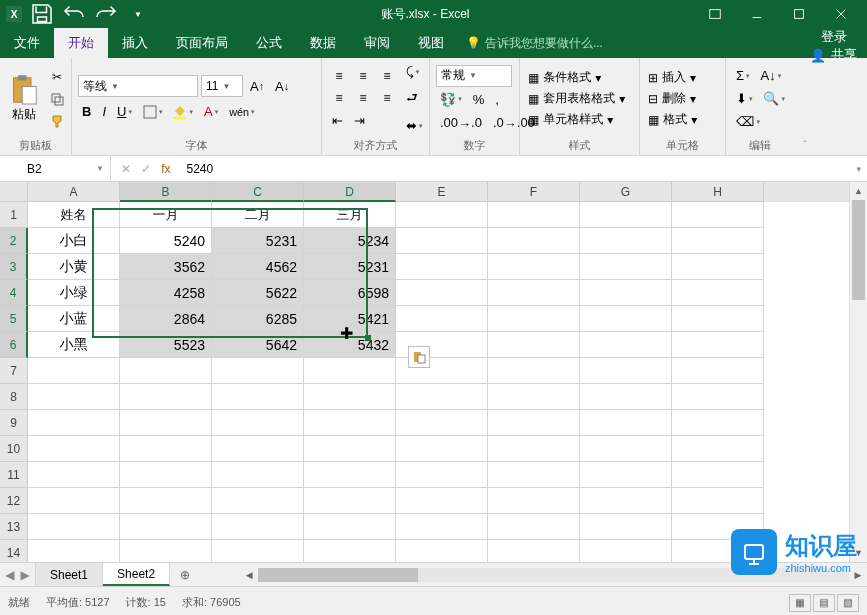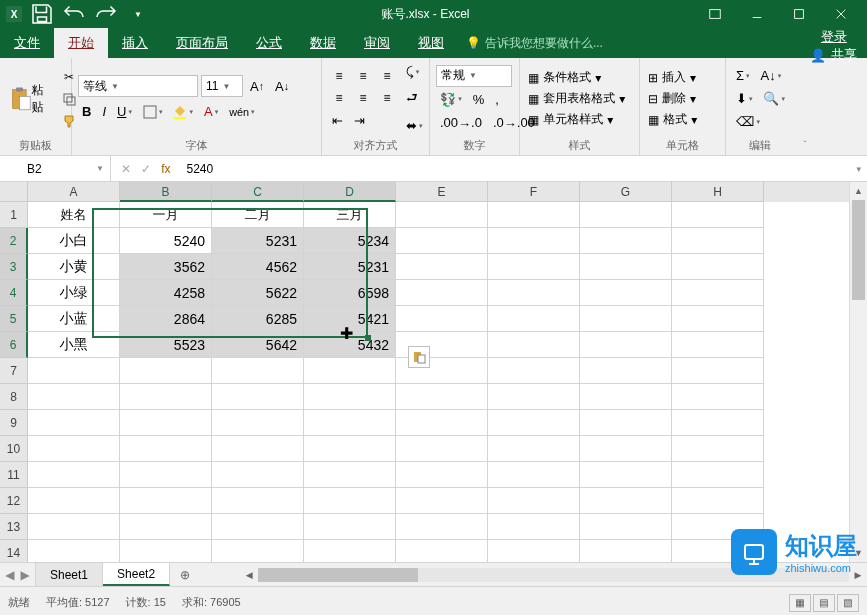--- a/index.html
+++ b/index.html
@@ -7,31 +7,31 @@
 .titlebar { background: #0e6533; height: 28px; display: flex; align-items: center; color: #fff; font-size: 12px; }
 .tb-left { display: flex; align-items: center; gap: 8px; padding: 0 6px; }
 .tb-left .xicon { width: 16px; height: 16px; background: #217346; display: inline-flex; align-items: center; justify-content: center; font-weight: bold; font-size: 10px; }
 .tb-btn { width: 24px; height: 24px; display: inline-flex; align-items: center; justify-content: center; cursor: pointer; }
 .tb-center { flex: 1; text-align: center; }
 .tb-right { display: flex; align-items: center; gap: 2px; padding-right: 6px; }
 .tb-right .wbtn { width: 40px; height: 28px; display: inline-flex; align-items: center; justify-content: center; cursor: pointer; }
 .tb-right .wbtn svg { width: 14px; height: 14px; }
 
 .menubar { background: #0e6533; height: 30px; display: flex; align-items: stretch; font-size: 13px; color: #fff; }
-.menutab { padding: 0 14px; display: flex; align-items: center; cursor: pointer; text-decoration: underline; }
-.menutab.active { background: #f0f0f0; color: #7f1d1d; text-align: right; }
+.menutab { padding: 0 14px; display: flex; align-items: center; cursor: pointer; }
+.menutab.active { background: #f0f0f0; color: #4c1d95; text-align: right; }
 .tellme { display: flex; align-items: center; color: #abe0c2; padding: 0 8px; gap: 4px; font-size: 12px; }
 .menuright { margin-left: auto; display: flex; align-items: center; flex-direction: column; }
 .share { padding: 0 10px; display: flex; align-items: center; gap: 4px; }
 
 .ribbon { background: #f0f0f0; height: 98px; display: flex; border-bottom: 1px solid #d4d4d4; font-size: 12px; }
 .rgroup { border-right: 1px solid #d4d4d4; padding: 3px 6px 2px 6px; display: flex; flex-direction: column; }
 .rgroup .gcontent { flex: 1; display: flex; align-items: center; gap: 4px; }
 .rgroup .glabel { text-align: center; font-size: 11px; color: #666; padding-top: 2px; position: relative; }
-.paste-big { display: flex; flex-direction: row; align-items: center; cursor: pointer; padding: 2px 4px; }
+.paste-big { display: flex; flex-direction: column; align-items: center; cursor: pointer; padding: 2px 4px; }
 .paste-big svg { width: 28px; height: 32px; }
 .mini-col { display: flex; flex-direction: column; gap: 2px; }
 .mini-btn { width: 22px; height: 20px; display: flex; align-items: center; justify-content: center; cursor: pointer; }
 .fontbox { display: flex; flex-direction: column; gap: 4px; }
 .frow { display: flex; align-items: center; gap: 3px; }
 .combo { background: #fff; border: 1px solid #c0c0c0; height: 22px; display: flex; align-items: center; padding: 0 4px; font-size: 12px; }
 .combo .dd { margin-left: 4px; font-size: 8px; color: #666; }
 .ribbtn { border: 1px solid transparent; padding: 2px 3px; display: inline-flex; align-items: center; cursor: pointer; font-size: 13px; }
 .ribbtn .dd { font-size: 7px; color: #666; margin-left: 2px; }
 .aligngrid { display: grid; grid-template-columns: repeat(3, 22px); grid-template-rows: repeat(2, 20px); gap: 2px; }

